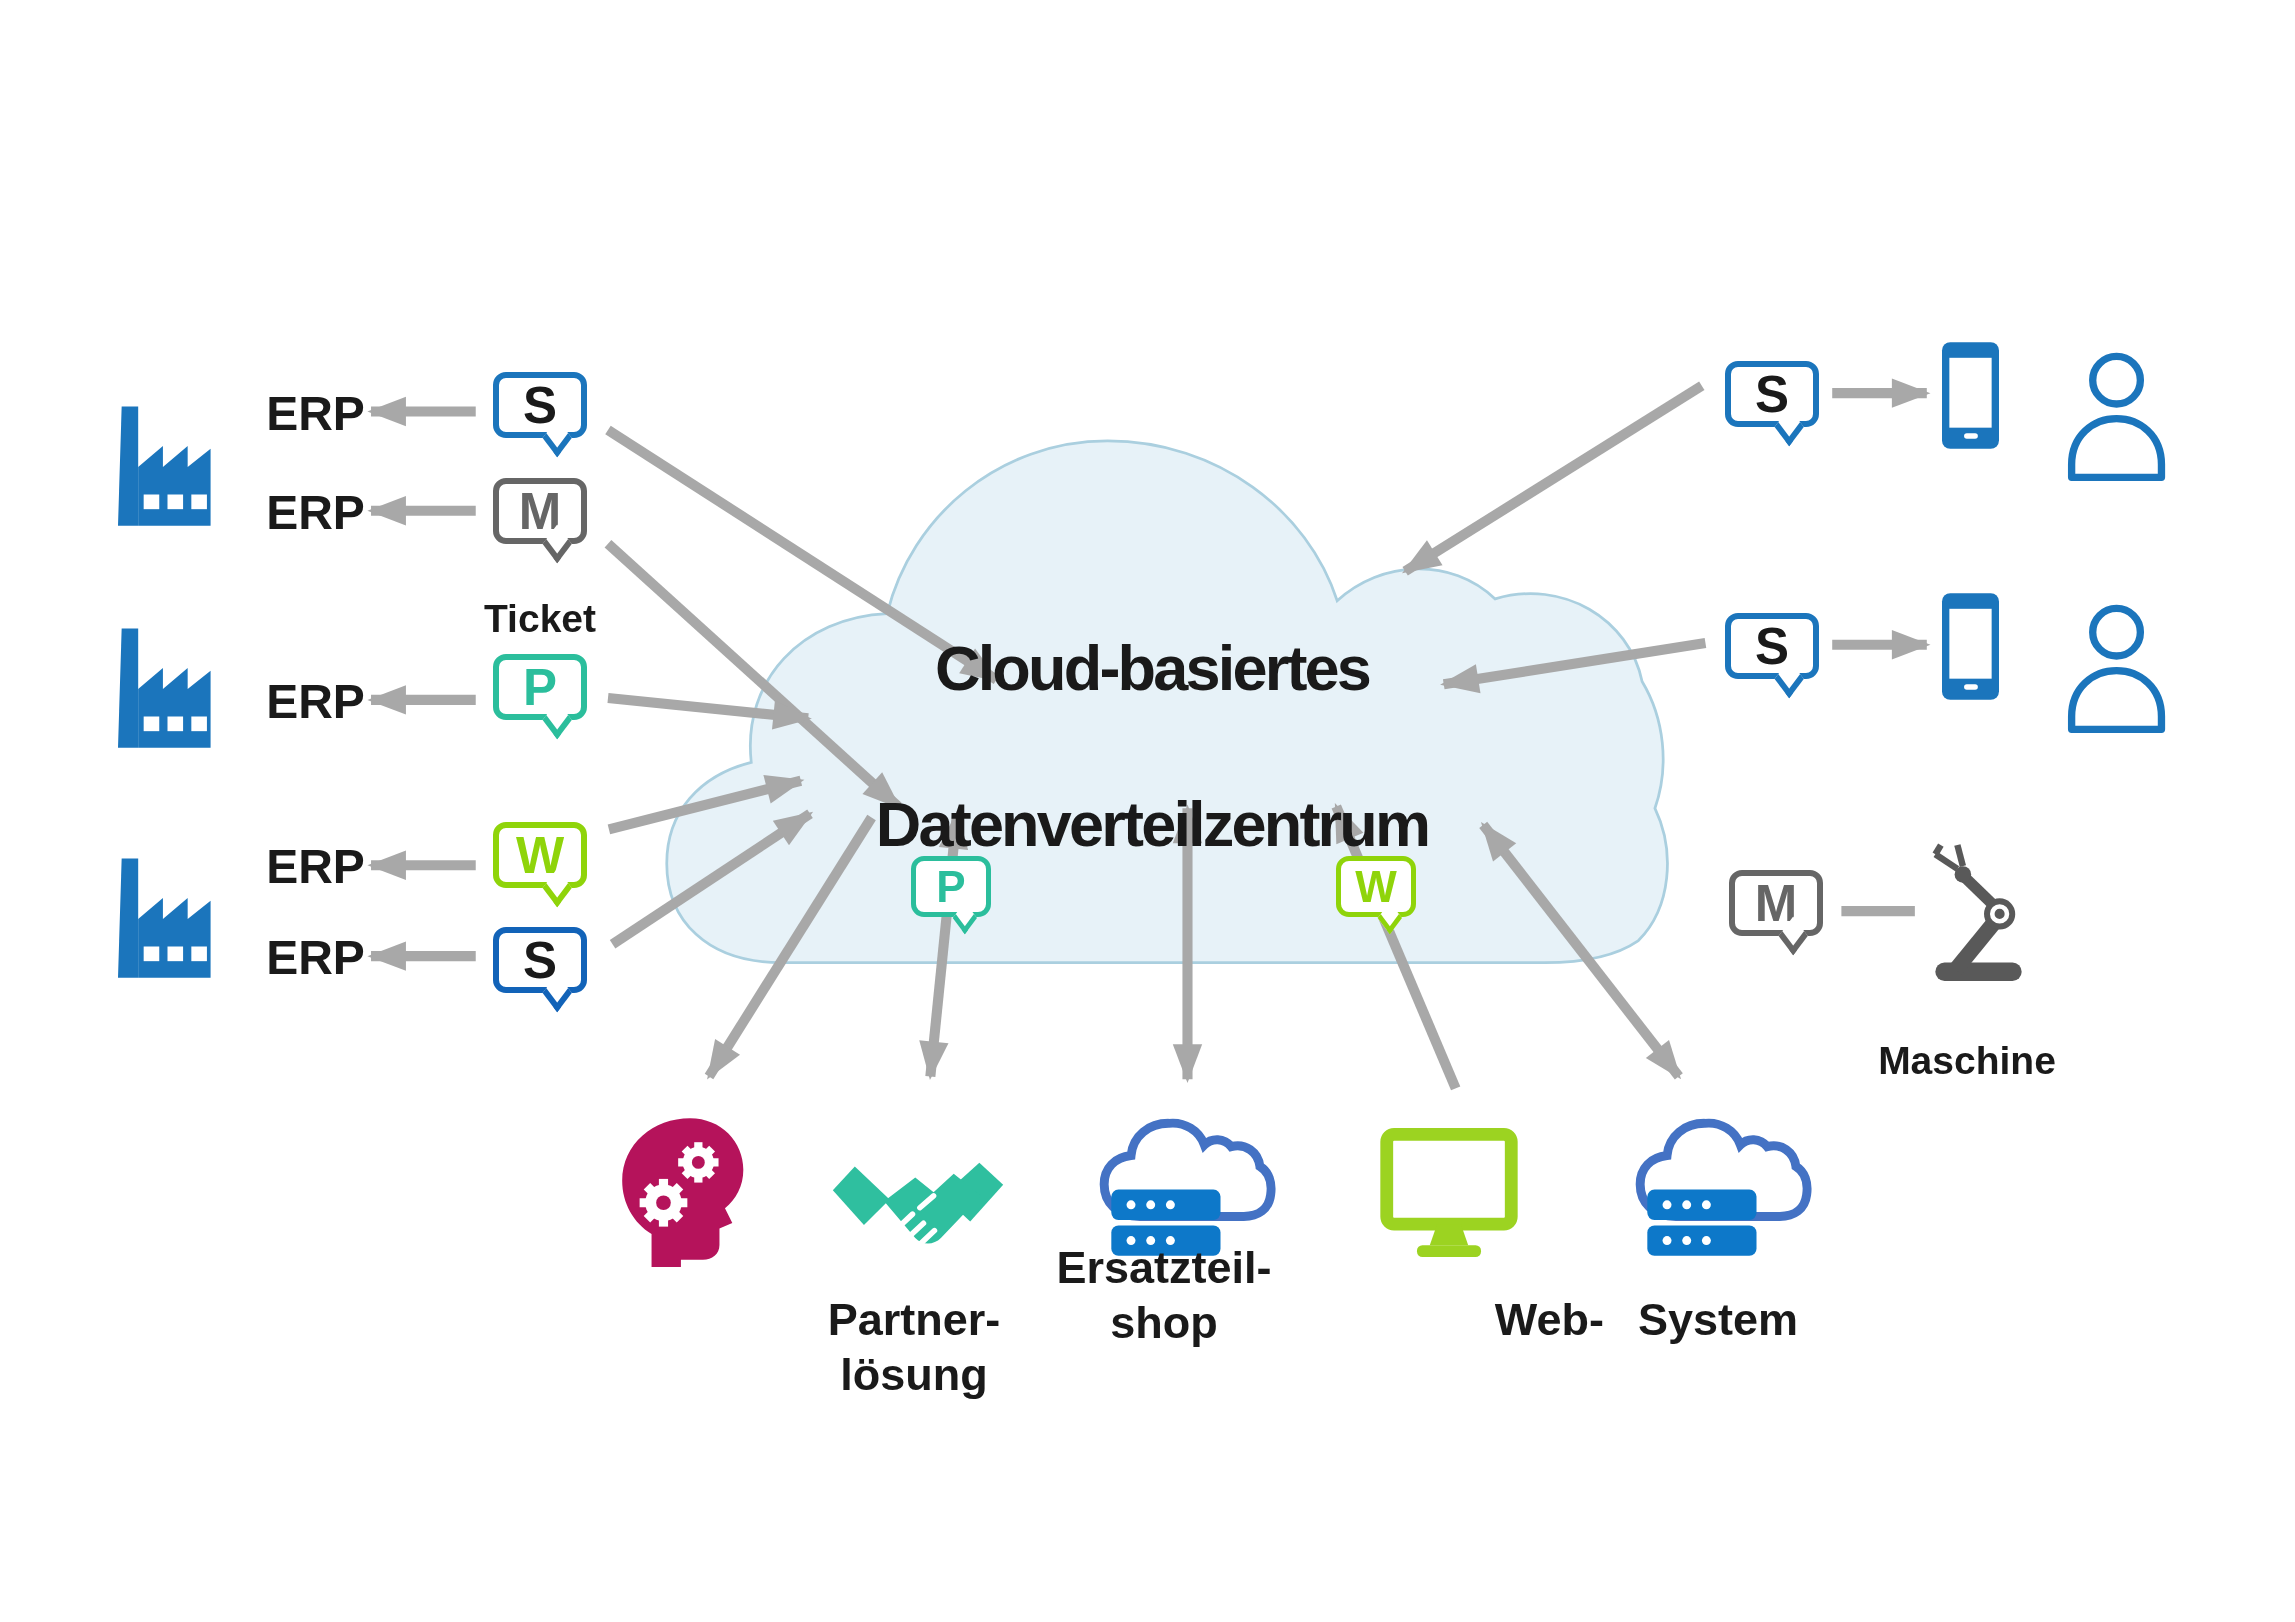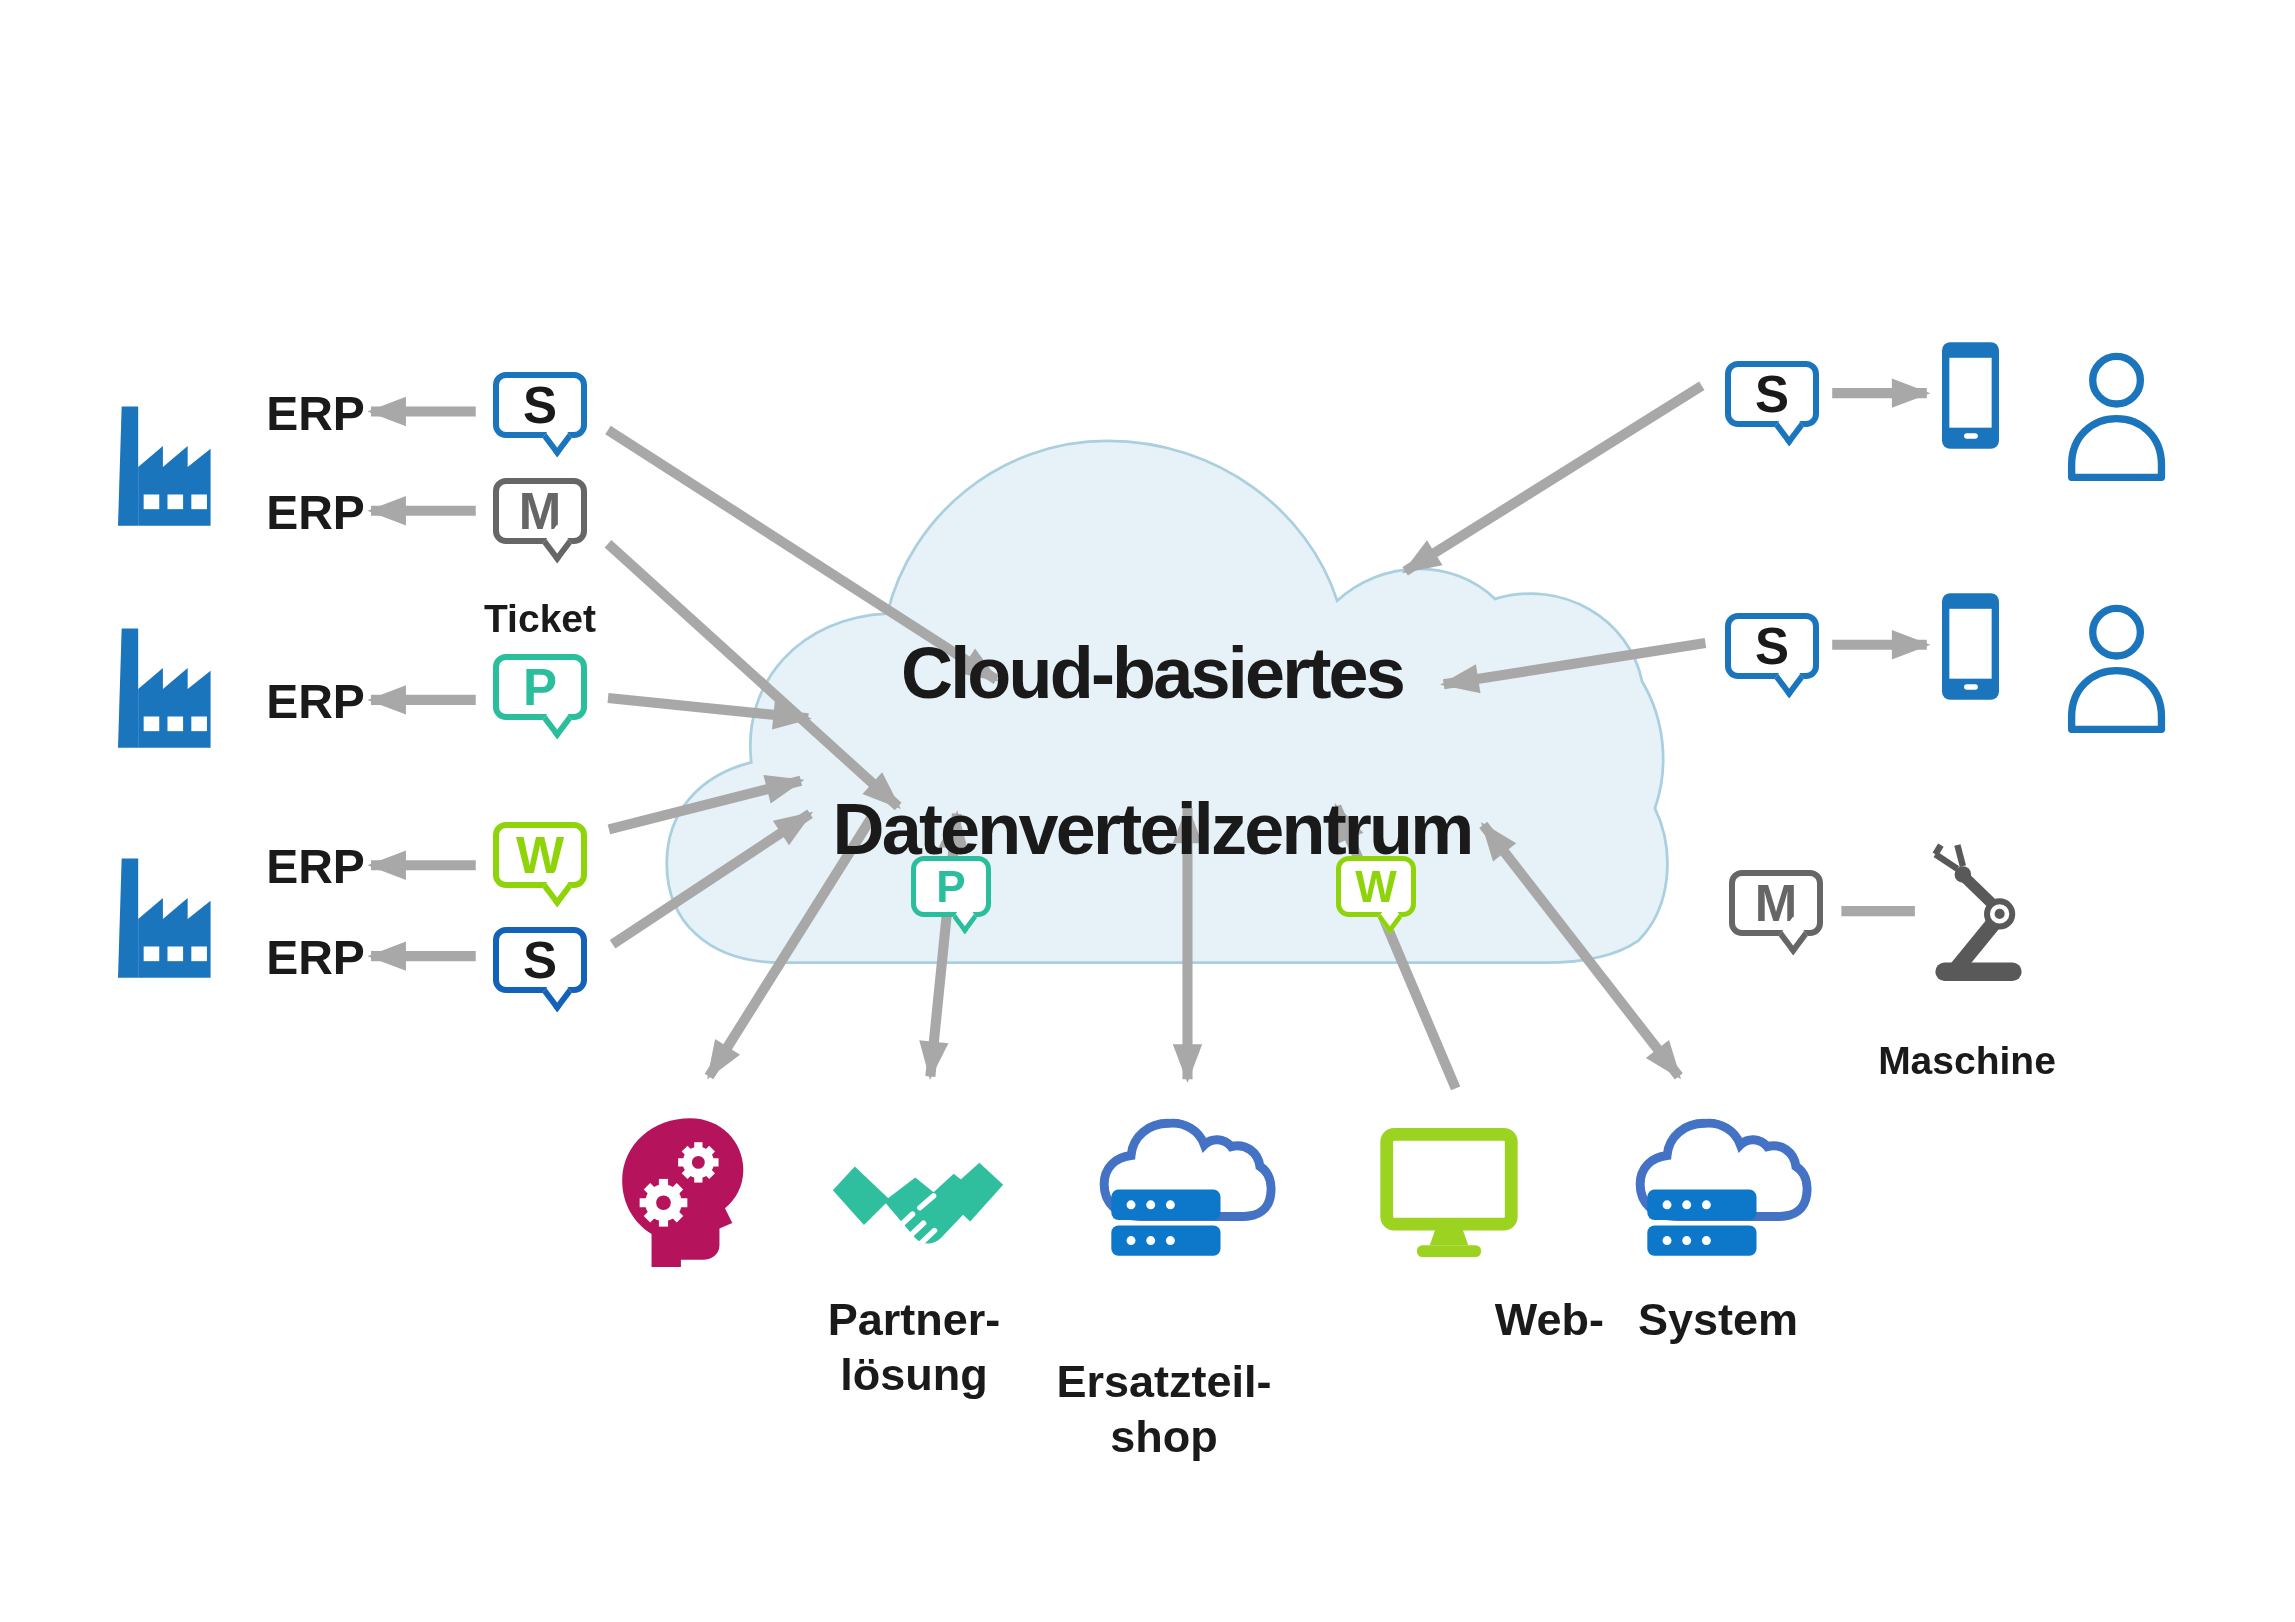--- a/index.html
+++ b/index.html
@@ -27,21 +27,21 @@
   .bubble.small{border-width:5.5px;}
   .bubble.small::after{width:14.7px;height:14.7px;bottom:-15.6px;border-right-width:5.5px;border-bottom-width:5.5px;}
   .c-blue{--c:var(--blue);}   .c-darkblue{--c:var(--dark_blue);}
   .c-gray{--c:var(--gray_bubble);} .c-teal{--c:var(--teal);} .c-green{--c:var(--green);}
   .ltr-ink{color:var(--ink);} .ltr-gray{color:var(--gray_bubble);}
   .ltr-teal{color:var(--teal);} .ltr-green{color:var(--green);}
 
   
   .erp{font-weight:bold;font-size:48px;width:147px;text-align:center;}
   .caption{font-weight:bold;font-size:39px;text-align:center;width:202px;margin-top:35px;}
-  .title-line{font-weight:bold;font-size:72px;letter-spacing:-2.8px;width:1102px;text-align:center;}
+  .title-line{font-weight:bold;font-size:63px;letter-spacing:-2.8px;width:1102px;text-align:center;}
   .blabel{font-weight:bold;font-size:45px;line-height:55px;text-align:center;width:312px;}
 
   .icon-blue{fill:var(--blue);}
   .stroke-blue{stroke:var(--blue);fill:none;stroke-width:8;stroke-linejoin:round;}
 </style>
 </head>
 <body>
 
 <svg id="cloud-layer" width="2296" height="1623" viewBox="0 0 2500 1767">
   <path class="cloud-big" d="M 850 1048
@@ -288,21 +288,21 @@
       <circle cx="82" cy="145" r="5" fill="#fff"></circle>
   </svg>
 </div>
 
 <div class="abs blabel" style="left:523px;top:1292px;">
 </div>
 <div class="abs blabel" style="left:758px;top:1292px;">
   <span style="display:block">Partner-</span>
   <span style="display:block">lösung</span>
 </div>
-<div class="abs blabel" style="left:1008px;top:1354px;">
+<div class="abs blabel" style="left:1008px;top:1240px;">
   <span style="display:block">Ersatzteil-</span>
   <span style="display:block">shop</span>
 </div>
 <div class="abs blabel" style="left:1292px;top:1292px;text-align:right;">
   <span style="display:block">Web-</span>
 </div>
 <div class="abs blabel" style="left:1562px;top:1292px;">
   <span style="display:block">System</span>
 </div>
 

